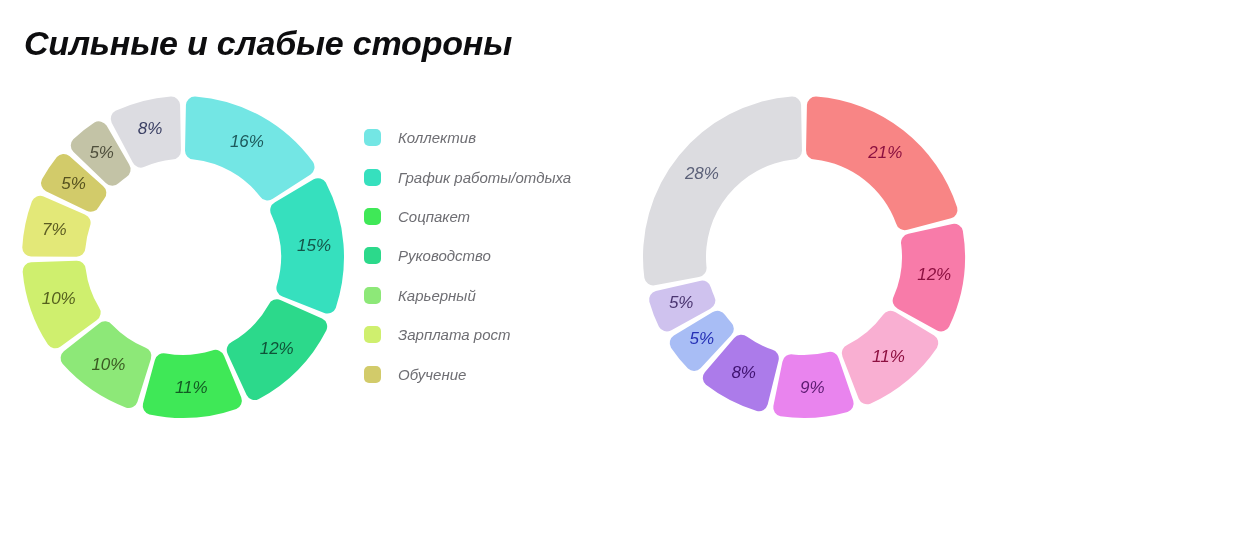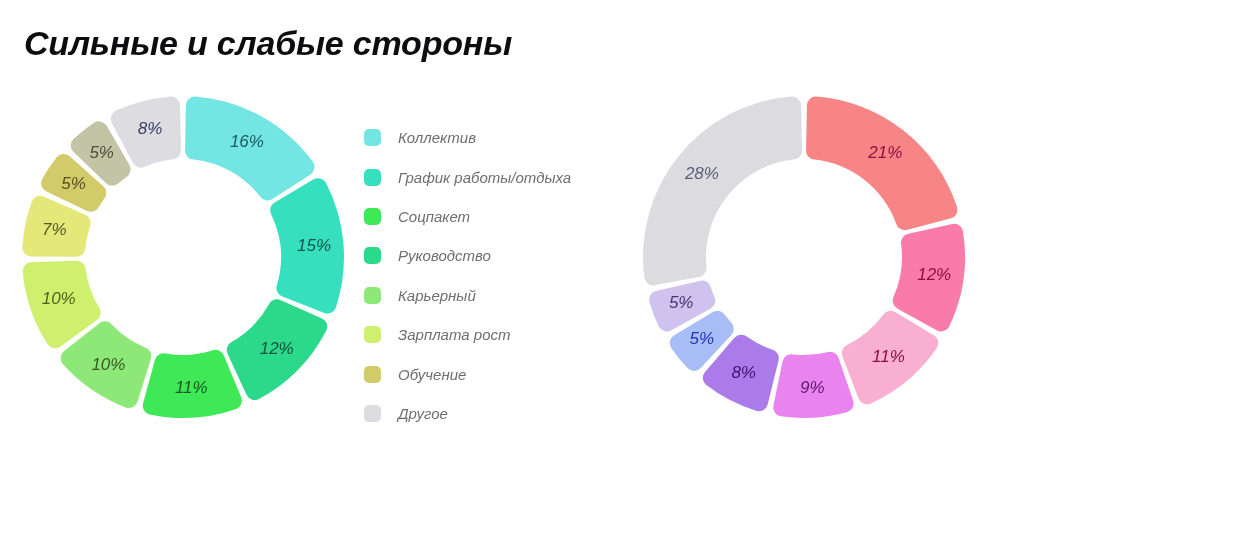--- a/index.html
+++ b/index.html
@@ -128,24 +128,20 @@
           <span class="legend-label">Карьерный</span>
         </div>
         <div class="legend-item">
           <span class="legend-swatch" style="background: rgb(207, 239, 110);"></span>
           <span class="legend-label">Зарплата рост</span>
         </div>
         <div class="legend-item">
           <span class="legend-swatch" style="background: rgb(210, 203, 106);"></span>
           <span class="legend-label">Обучение</span>
         </div>
-        <div class="legend-item">
-          <span class="legend-swatch" style="background: rgb(220, 220, 225);"></span>
-          <span class="legend-label">Другое</span>
-        </div>
       </div>
   </div>
 
   <div class="chart-block" id="block-right">
     <div class="donut-wrap">
       <svg id="svg-right" viewBox="0 0 322 322">
           <g>
             <path d="M 163.92 9.03 A 9 9 0 0 1 173.08 0.45 A 161 161 0 0 1 314.17 111.41 A 9 9 0 0 1 308.00 122.34 L 264.48 133.78 A 9 9 0 0 1 253.09 127.48 A 98 98 0 0 0 171.86 63.60 A 9 9 0 0 1 163.05 54.02 Z" fill="#F88585"></path>
             <text x="242.3" y="57.6" class="slice-label" fill="#8d1040">21%</text>
           </g>

